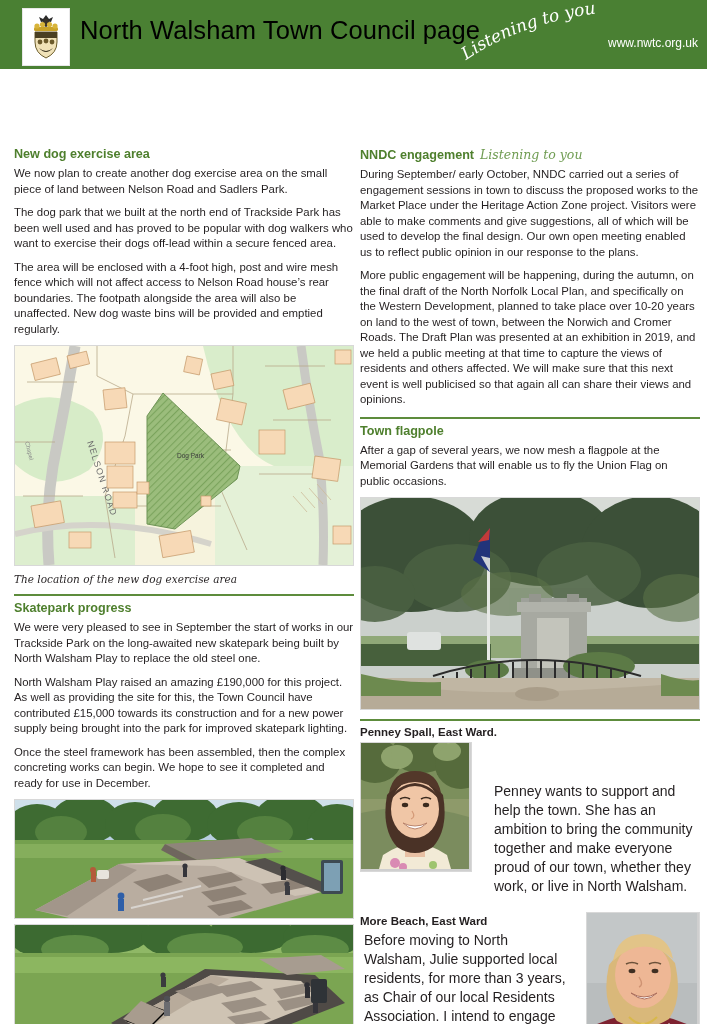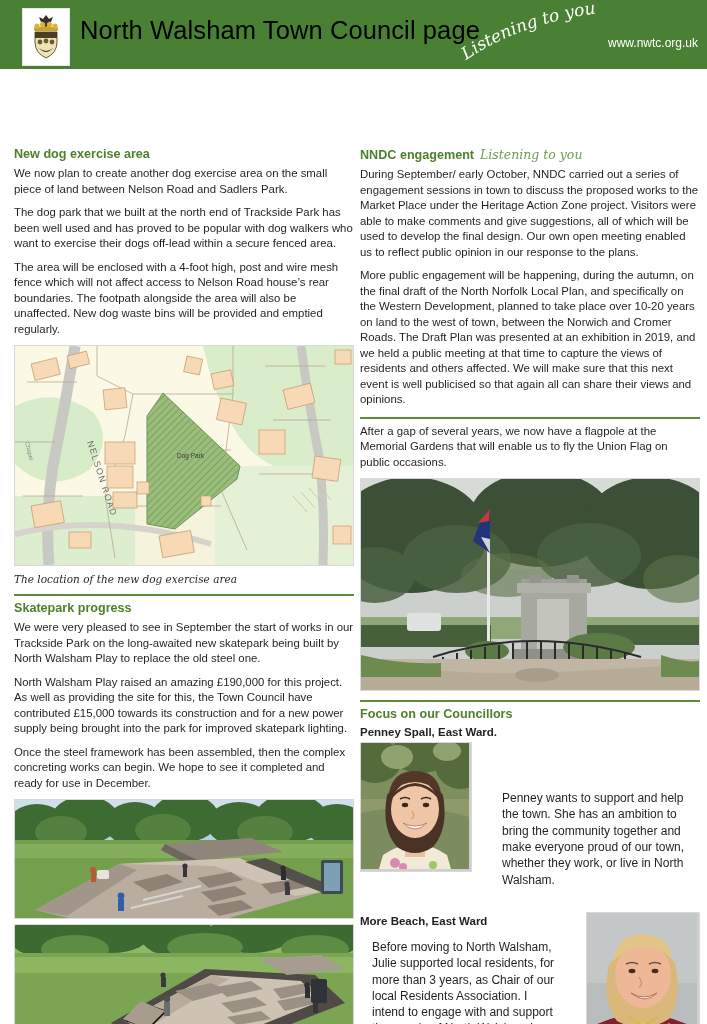--- a/index.html
+++ b/index.html
@@ -159,21 +159,21 @@
   .cllr-1 .cllr-photo {
     float: left; width: 110px; height: 128px; margin-right: 12px;
   }
   .cllr-1 .cllr-text {
     margin-left: 130px; padding-top: 36px;
   }
   .cllr-2 .cllr-photo {
     float: right; width: 112px; height: 128px; margin-left: 12px;
   }
   .cllr-2 .cllr-text { margin-right: 130px; }
-  .cllr-text p { margin: 12px; font-size: 12px; line-height: 1.36; }
+  .cllr-text p { margin: 4px; font-size: 14px; line-height: 1.36; }
 </style>
 </head>
 <body>
 
 <div class="masthead">
 
   <div class="crest">
     <svg width="40" height="50" viewBox="0 0 40 50" aria-hidden="true">
       <g>
         <path d="M20 3 L23 7 L27 5 L25 10 L20 9 L15 10 L13 5 L17 7 Z" fill="#2b2b2b"></path>
@@ -417,21 +417,22 @@
       <h2 class="section-head">
         <span>NNDC engagement</span><span class="script-inline">Listening to you</span>
       </h2>
       <p class="body">During September/ early October, NNDC carried out a series of engagement sessions in town to discuss the proposed works to the Market Place under the Heritage Action Zone project. Visitors were able to make comments and give suggestions, all of which will be used to develop the final design. Our own open meeting enabled us to reflect public opinion in our response to the plans.</p>
       <p class="body">More public engagement will be happening, during the autumn, on the final draft of the North Norfolk Local Plan, and specifically on the Western Development, planned to take place over 10-20 years on land to the west of town, between the Norwich and Cromer Roads. The Draft Plan was presented at an exhibition in 2019, and we held a public meeting at that time to capture the views of residents and others affected. We will make sure that this next event is well publicised so that again all can share their views and opinions.</p>
     </section>
 
     <div class="rule"></div>
 
     <section>
-      <p class="body">After a gap of several years, we now have a flagpole at the Memorial Gardens that will enable us to fly the Union Flag on public occasions.</p>
+      <h2 class="section-head">Town flagpole</h2>
+      <p class="body">After a gap of several years, we now mesh a flagpole at the Memorial Gardens that will enable us to fly the Union Flag on public occasions.</p>
 
       <div class="figure">
         <div class="frame flagpole">
           <svg width="338" height="211" viewBox="0 0 338 211">
             <rect width="338" height="211" fill="#cbd0cc"></rect>
 
             <rect width="338" height="90" fill="#d7dbd6"></rect>
 
             <g fill="#3c5038">
               <ellipse cx="50" cy="56" rx="76" ry="58"></ellipse>
@@ -499,21 +500,20 @@
             <path d="M0 176 q40 10 80 8 v14 h-80z" fill="#6d8a4f"></path>
             <path d="M300 176 q24 8 38 6 v16 h-38z" fill="#6d8a4f"></path>
           </svg>
         </div>
       </div>
     </section>
 
     <div class="rule"></div>
 
     <section>
-      <h2 class="section-head">Focus on our Councillors</h2>
 
       <div class="cllr-name">Penney Spall, East Ward.</div>
 
       <div class="cllr-block cllr-1">
         <div class="cllr-photo">
           <svg width="108" height="126" viewBox="0 0 108 126">
             <rect width="108" height="126" fill="#7c8f5c"></rect>
             <g fill="#566b3c">
               <ellipse cx="14" cy="18" rx="26" ry="22"></ellipse>
               <ellipse cx="60" cy="10" rx="30" ry="20"></ellipse>

